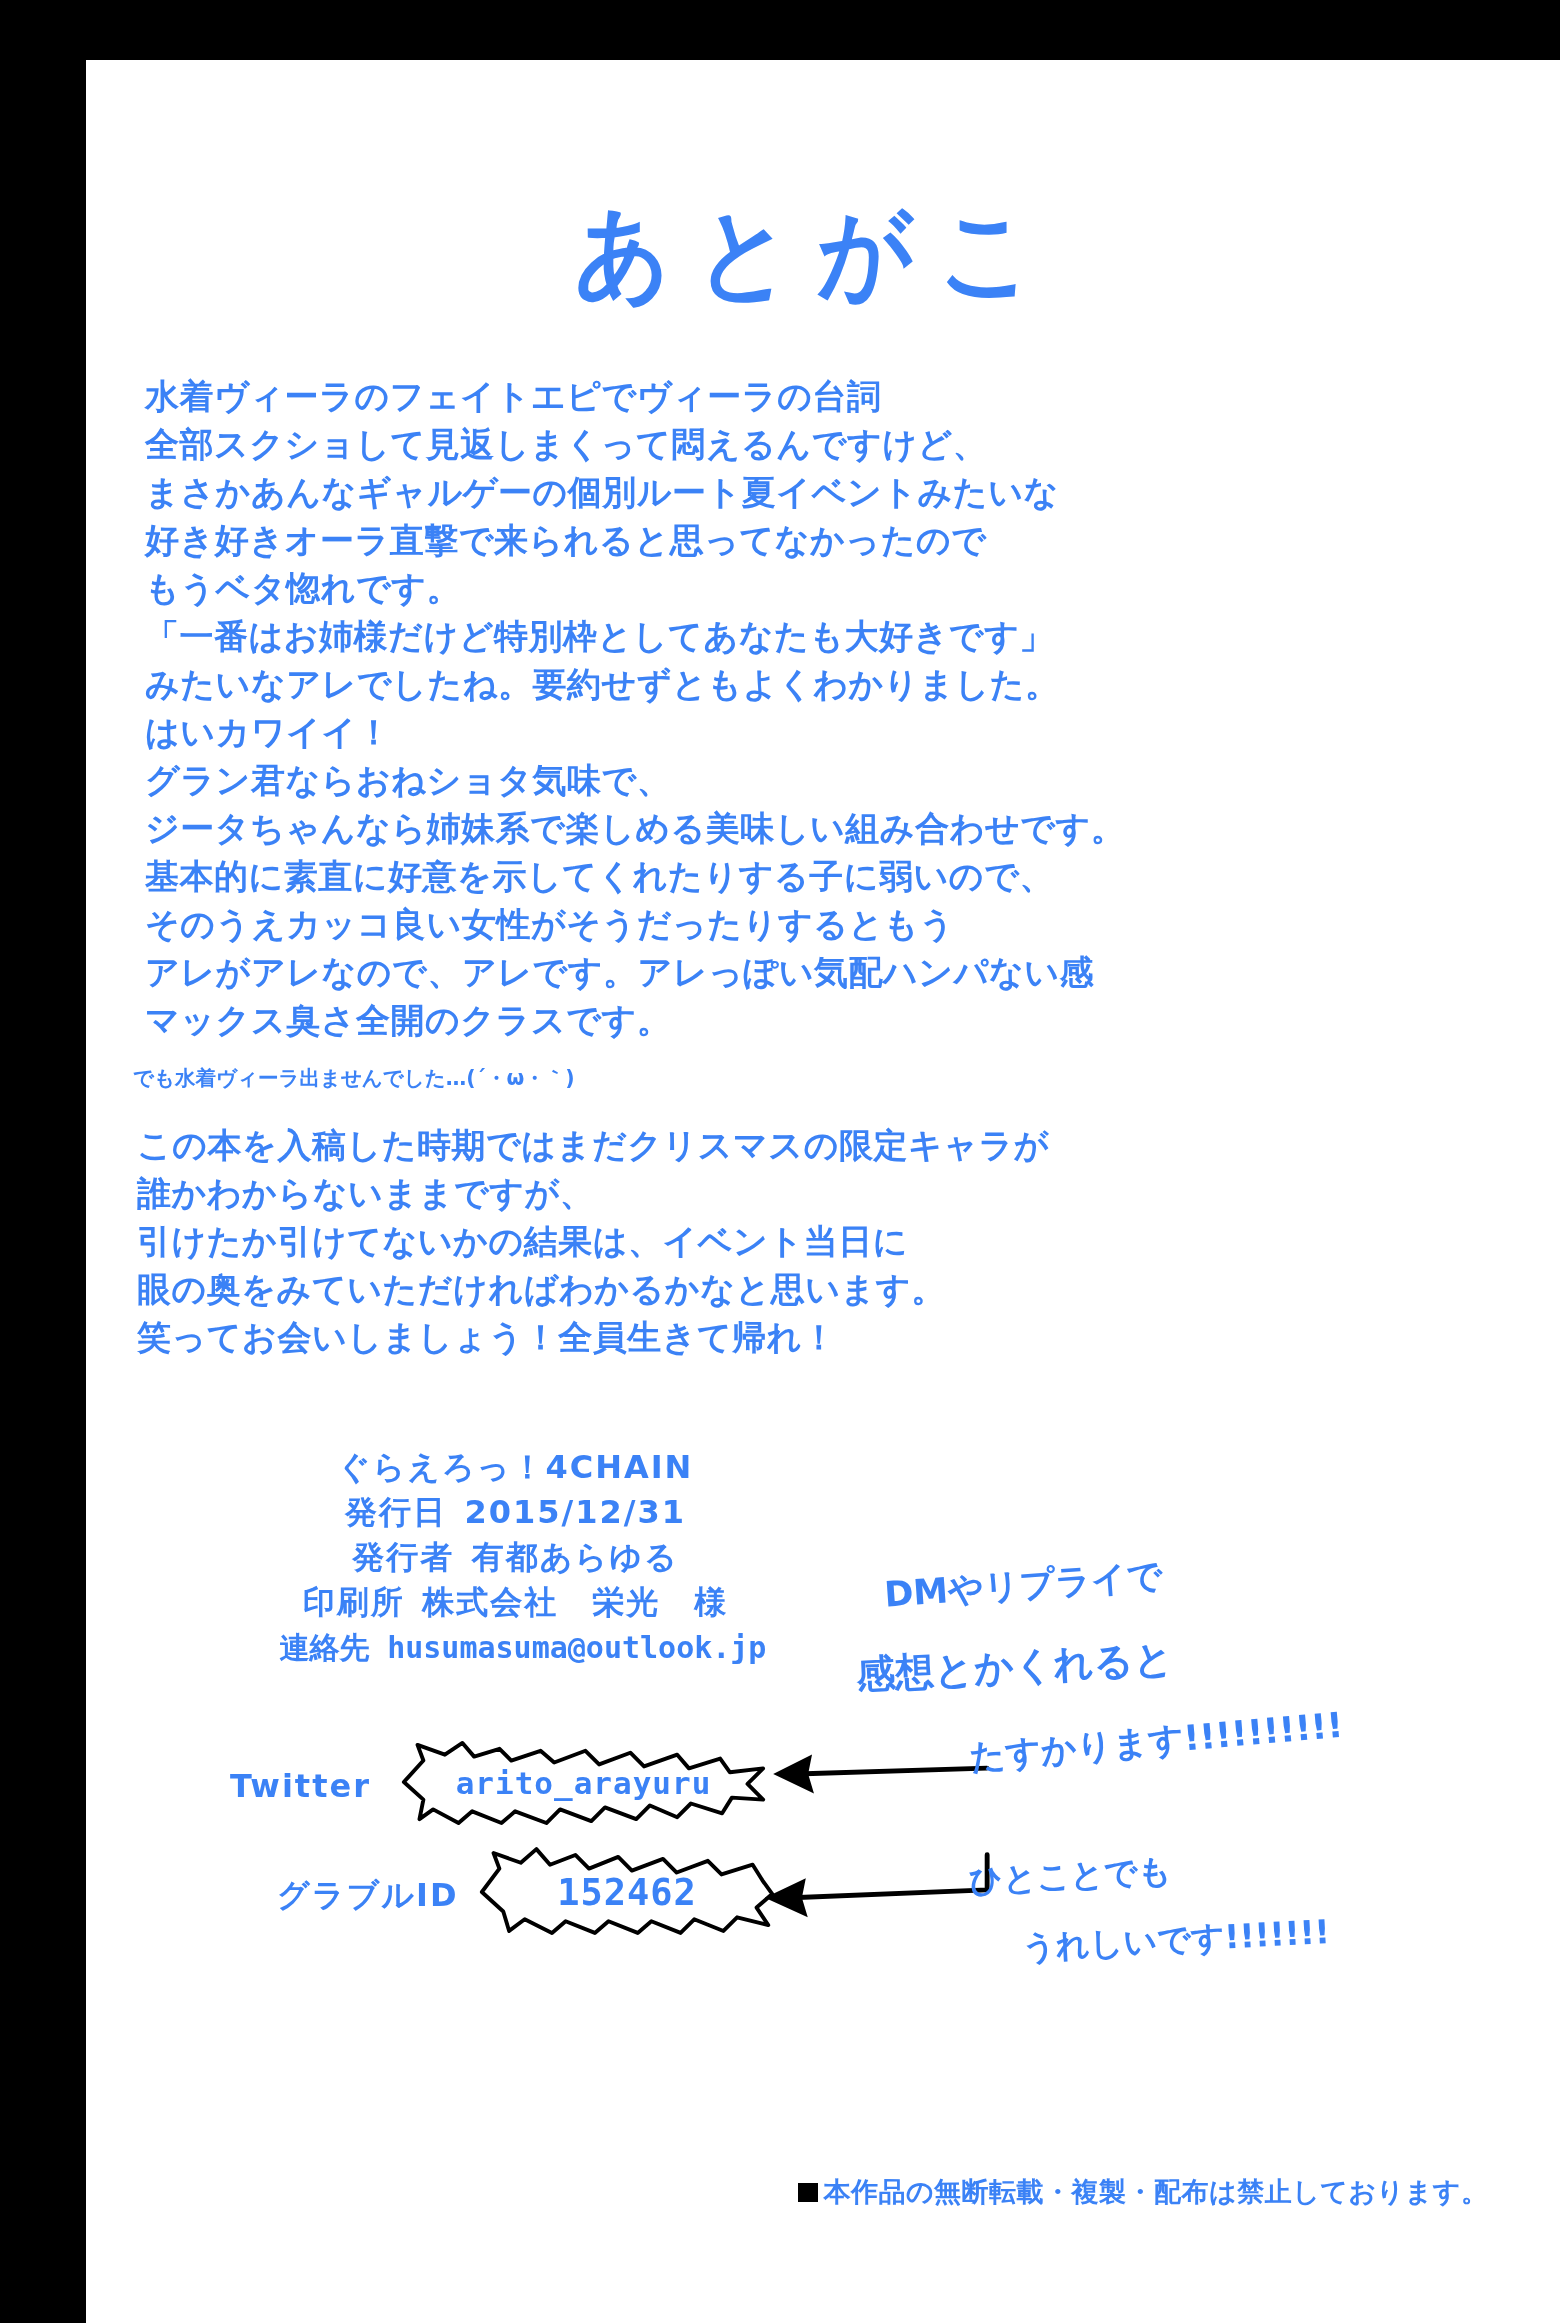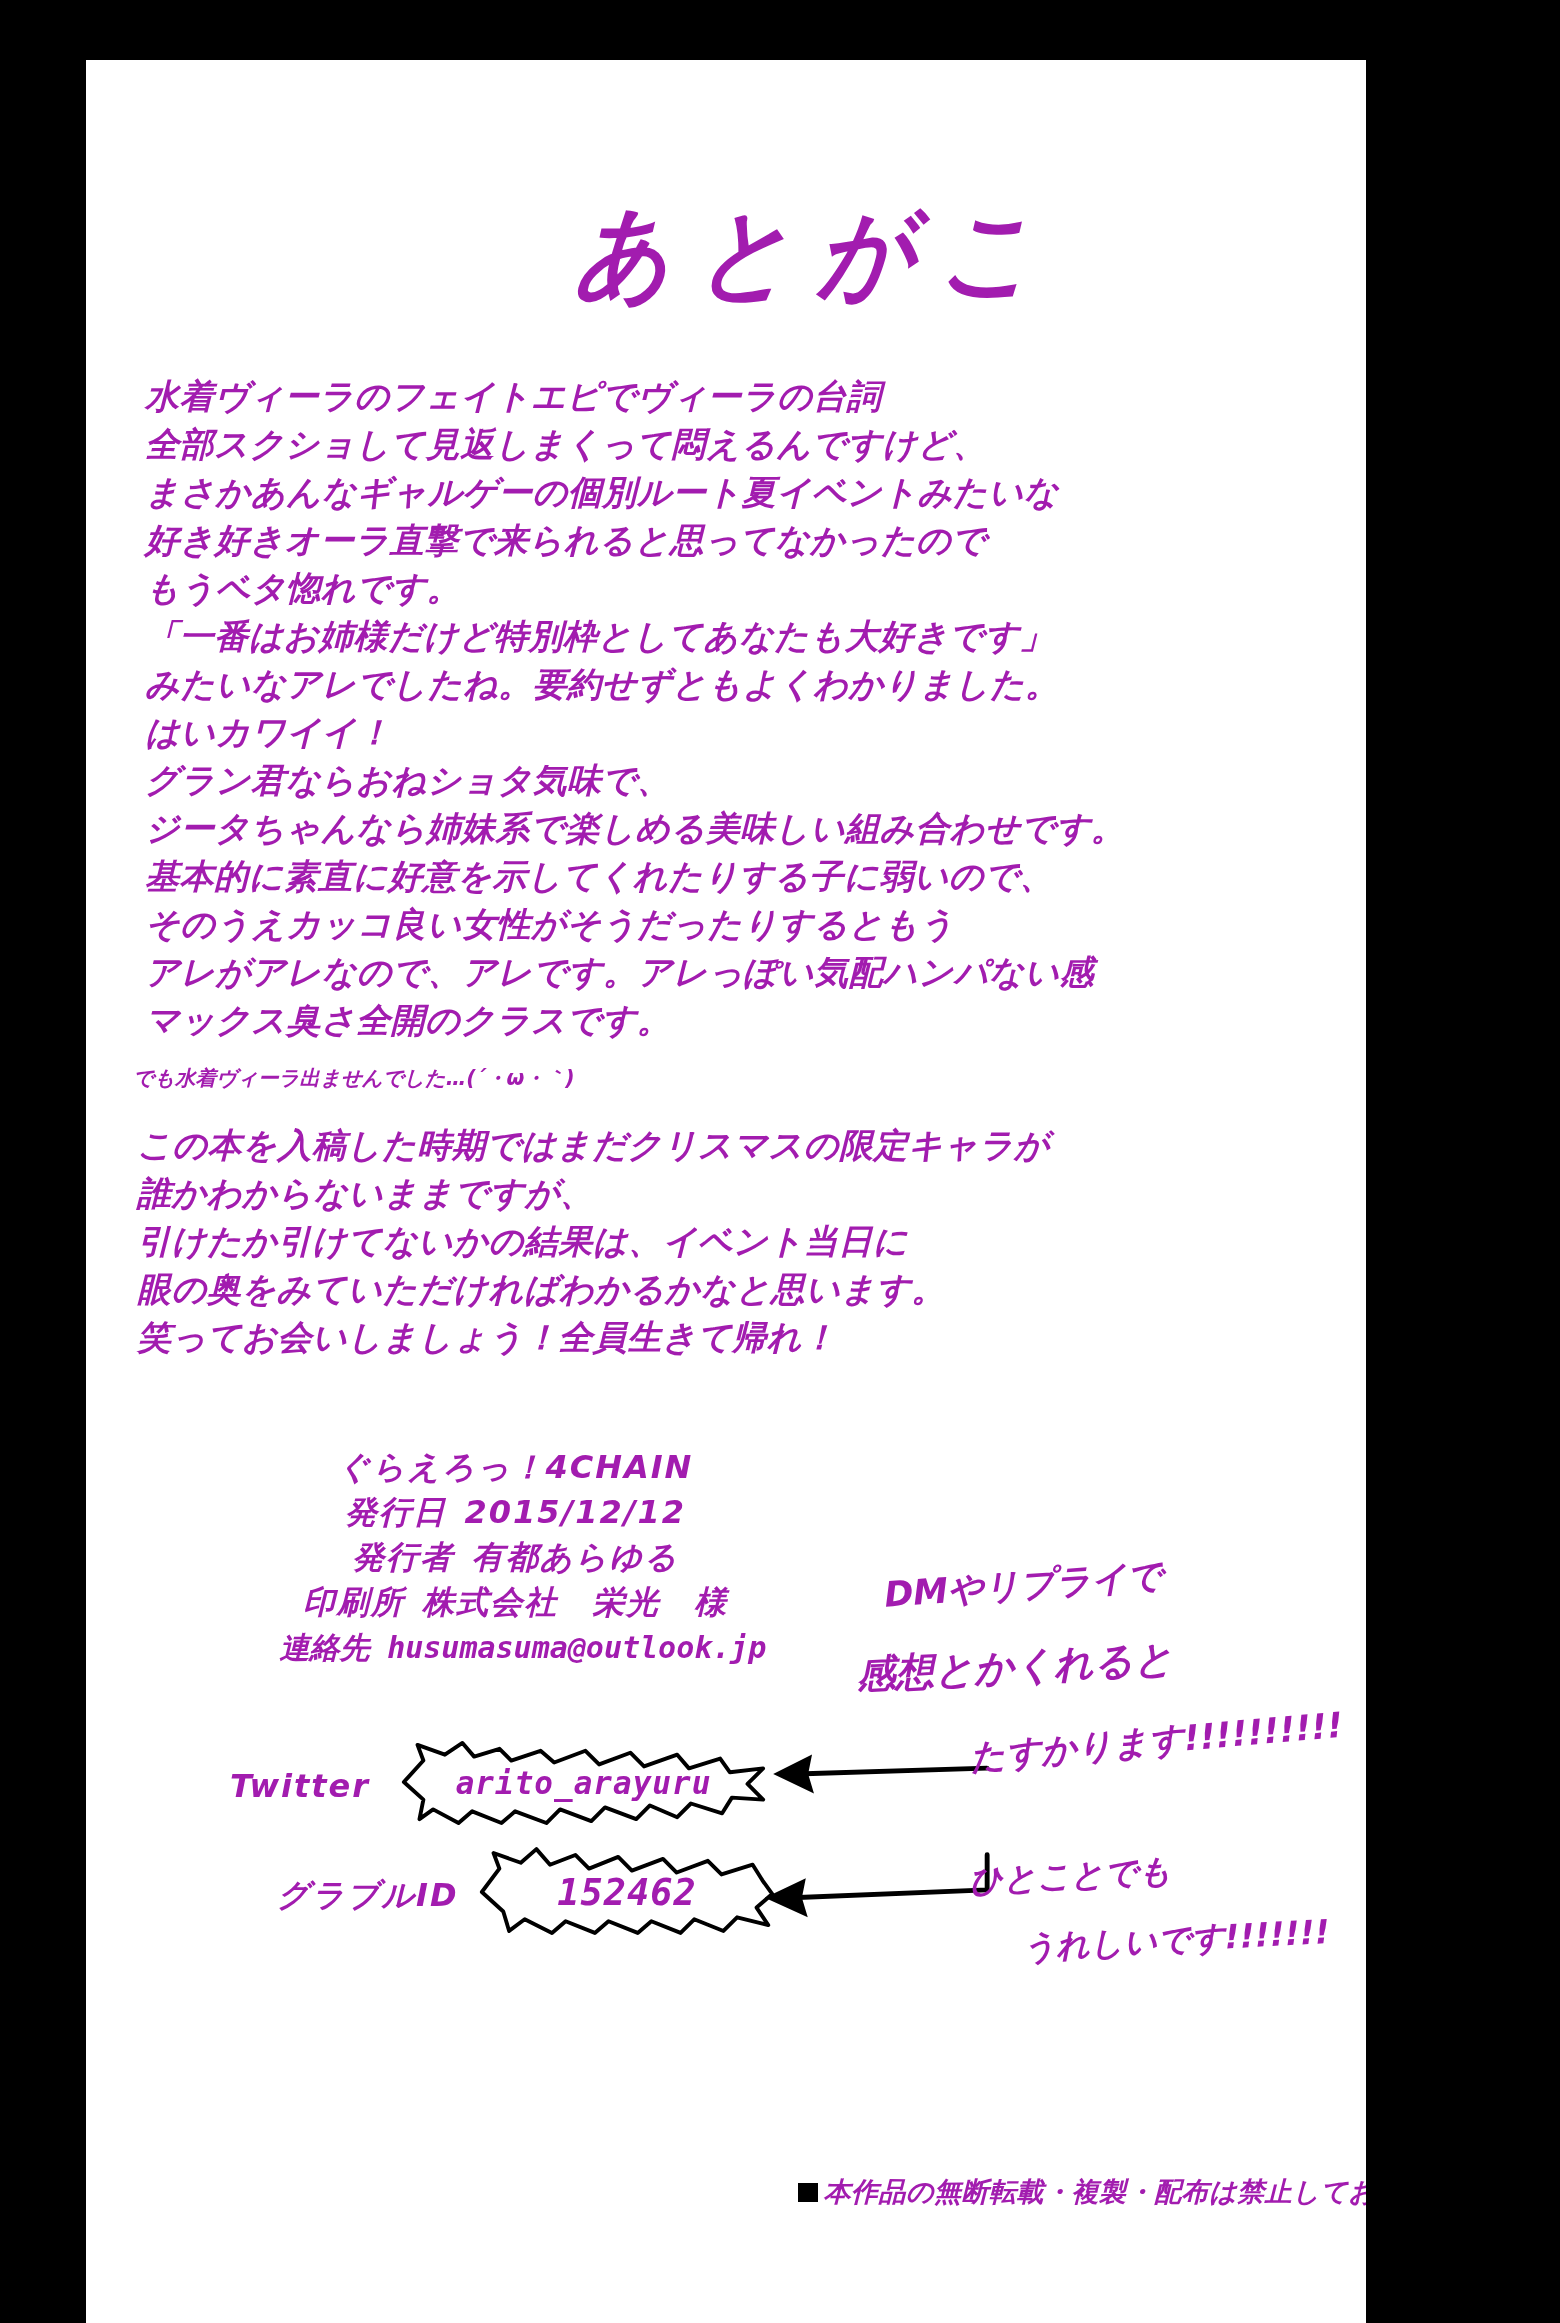--- a/index.html
+++ b/index.html
@@ -10,26 +10,25 @@
   body {
     width: 1560px;
     height: 2323px;
     overflow: hidden;
     font-family: "DejaVu Sans", sans-serif;
   }
   .page {
     position: absolute;
     left: 86px;
     top: 60px;
-    width: 1280px;
+    width: 1475px;
     height: 2263px;
     background: #ffffff;
-    color: #a21caf;
+    color: #3b82f6;
     overflow: hidden;
-    font-style: italic;
   }
 
   
   .afterword-title {
     position: absolute;
     left: 419px;
     top: 146px;
     width: 624px;
     text-align: center;
     font-size: 94px;
@@ -203,21 +202,21 @@
     <p>この本を入稿した時期ではまだクリスマスの限定キャラが</p>
     <p>誰かわからないままですが、</p>
     <p>引けたか引けてないかの結果は、イベント当日に</p>
     <p>眼の奥をみていただければわかるかなと思います。</p>
     <p>笑ってお会いしましょう！全員生きて帰れ！</p>
   </div>
 
   <div class="colophon">
     <div class="row">ぐらえろっ！4CHAIN</div>
     <div class="row">
-      <span class="lbl">発行日</span><span class="mono-inline">2015/12/12</span>
+      <span class="lbl">発行日</span><span class="mono-inline">2015/12/31</span>
     </div>
     <div class="row">
       <span class="lbl">発行者</span><span>有都あらゆる</span>
     </div>
     <div class="row">
       <span class="lbl">印刷所</span><span>株式会社　栄光　様</span>
     </div>
     <div class="row mono">
       <span class="lbl" style="font-family:'DejaVu Sans',sans-serif;margin-left:15px;">連絡先</span><span>husumasuma@outlook.jp</span>
     </div>

